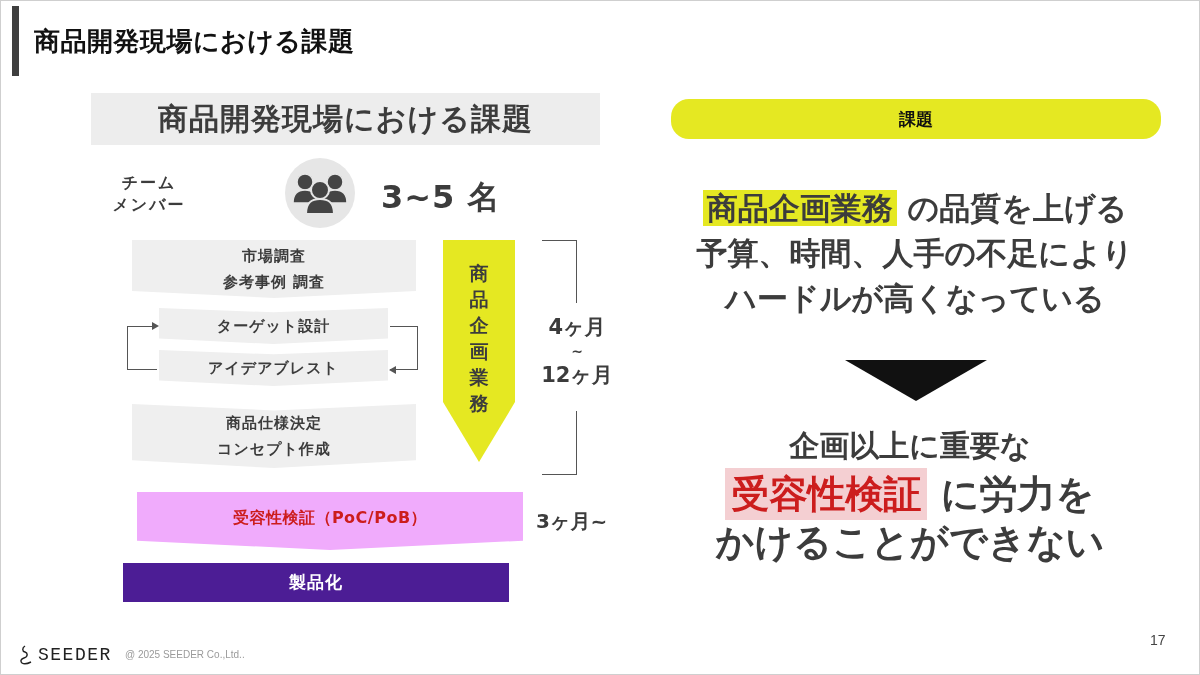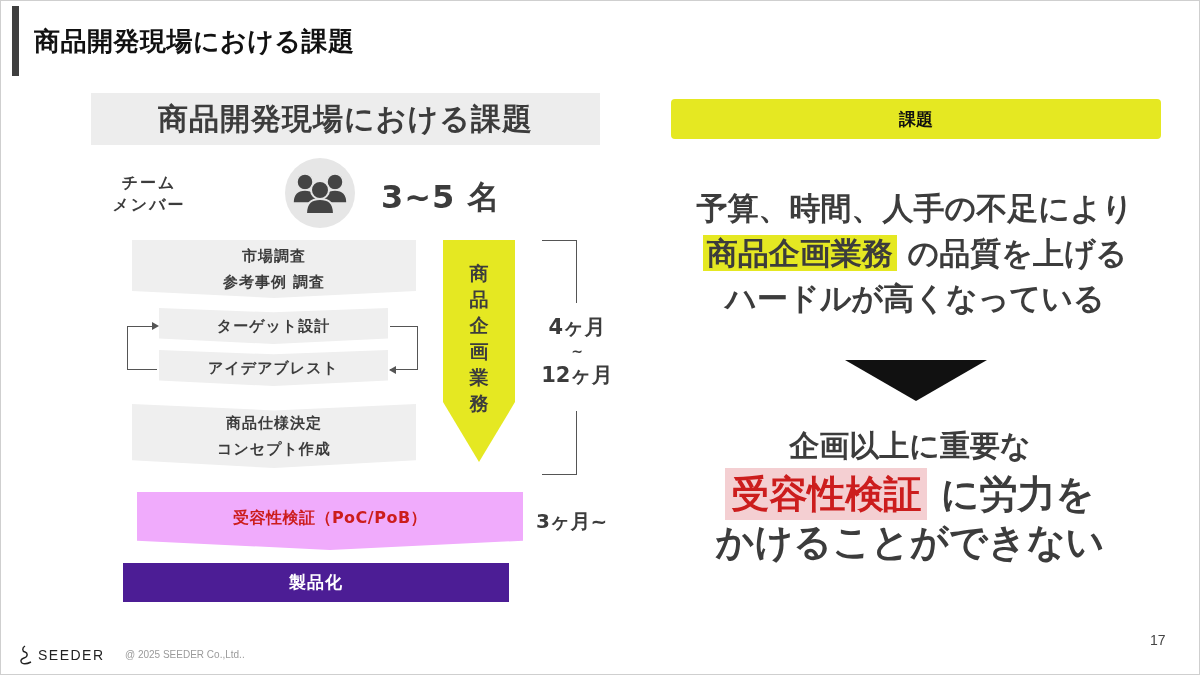--- a/index.html
+++ b/index.html
@@ -41,30 +41,30 @@
 
   .planning { position: absolute; left: 443px; top: 240px; width: 72px; height: 222px; background: #e5e822;
     clip-path: polygon(0 0, 100% 0, 100% 73%, 50% 100%, 0 73%); }
   .planning-text { position: absolute; left: 443px; top: 260px; width: 72px; text-align: center; font-size: 19px; font-weight: bold; color: #3c3c3c; line-height: 26px; }
 
   .bracket { position: absolute; left: 542px; top: 240px; width: 35px; height: 235px; border: 1.5px solid #555; border-left: none; }
   .bracket-mask { position: absolute; left: 560px; top: 303px; width: 50px; height: 108px; background: #fff; }
   .dur1 { position: absolute; left: 532px; top: 312px; width: 90px; text-align: center; font-size: 21px; color: #3c3c3c; line-height: 30px; font-weight: bold; }
   .dur2 { position: absolute; left: 536px; top: 508px; font-size: 20px; color: #3c3c3c; font-weight: bold; }
 
-  .issue-head { position: absolute; left: 671px; top: 99px; width: 490px; height: 40px; background: #e5e822; border-radius: 4px;
+  .issue-head { position: absolute; left: 671px; top: 99px; width: 490px; height: 40px; background: #e5e822; border-radius: 18px;
     display: flex; align-items: center; justify-content: center; font-size: 17px; font-weight: bold; color: #111; }
   .issue-text { position: absolute; left: 660px; top: 186px; width: 510px; text-align: center; font-size: 31px; font-weight: bold; color: #3c3c3c; line-height: 45px; }
   .hl-yellow { background: #e5e822; padding: 0 4px; }
   .down-tri { position: absolute; left: 845px; top: 360px; width: 0; height: 0; border-left: 71px solid transparent; border-right: 71px solid transparent; border-top: 41px solid #111; }
   .conc-text { position: absolute; left: 680px; top: 422px; width: 460px; text-align: center; font-size: 30px; font-weight: bold; color: #3c3c3c; line-height: 48px; }
   .conc-big { font-size: 38px; }
   .hl-pink { background: #f4cfd2; color: #cc1d1d; padding: 4px 6px; }
 
-  .logo { position: absolute; left: 18px; top: 645px; display: flex; align-items: center; gap: 6px; font-family: Liberation Sans, sans-serif; font-size: 14px; color: #222; letter-spacing: 1.5px; }
+  .logo { position: absolute; left: 18px; top: 645px; display: flex; align-items: center; gap: 6px; font-family: Liberation Mono, monospace; font-size: 18px; color: #222; letter-spacing: 1.5px; }
   .copyright { position: absolute; left: 125px; top: 649px; font-size: 10px; color: #9a9a9a; font-family: "Liberation Sans", sans-serif; }
   .page-num { position: absolute; left: 1150px; top: 632px; font-size: 14px; color: #444; font-family: "Liberation Sans", sans-serif; }
 </style>
 </head>
 <body>
 
 <div class="frame"></div>
 
 <div class="title-bar"></div>
 <div class="title">商品開発現場における課題</div>
@@ -124,22 +124,22 @@
   <div style="font-size:14px;line-height:18px;">~</div>
   <div>12ヶ月</div>
 </div>
 
 <div class="poc">受容性検証（PoC/PoB）</div>
 <div class="dur2">3ヶ月~</div>
 <div class="prod">製品化</div>
 
 <div class="issue-head">課題</div>
 <div class="issue-text">
+  <div><span class="hl-yellow">商品企画業務</span> <span>の品質を上げる</span></div>
   <div>予算、時間、人手の不足により</div>
-  <div><span class="hl-yellow">商品企画業務</span> <span>の品質を上げる</span></div>
   <div>ハードルが高くなっている</div>
 </div>
 
 <div class="down-tri"></div>
 
 <div class="conc-text">
   <div>企画以上に重要な</div>
   <div class="conc-big"><span class="hl-pink">受容性検証</span> <span>に労力を</span></div>
   <div class="conc-big">かけることができない</div>
 </div>

